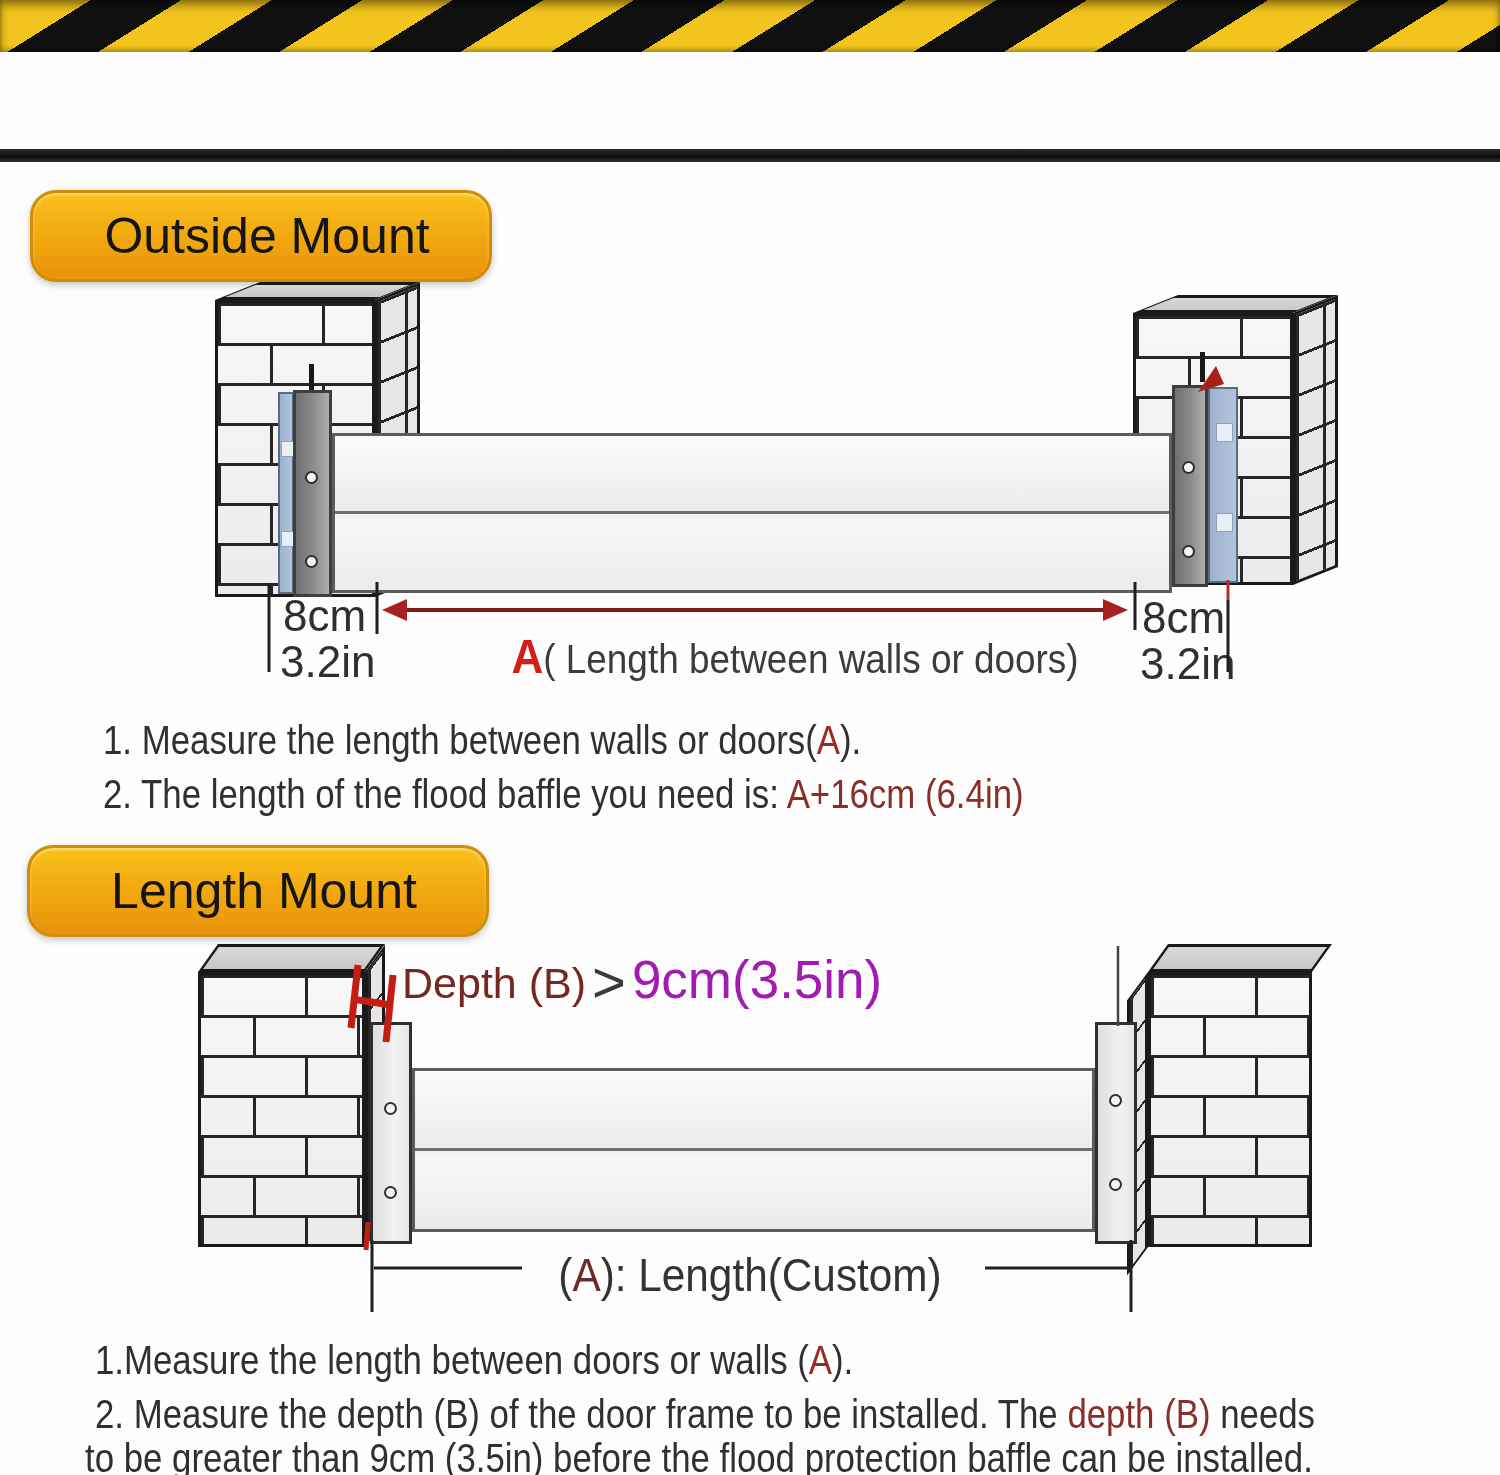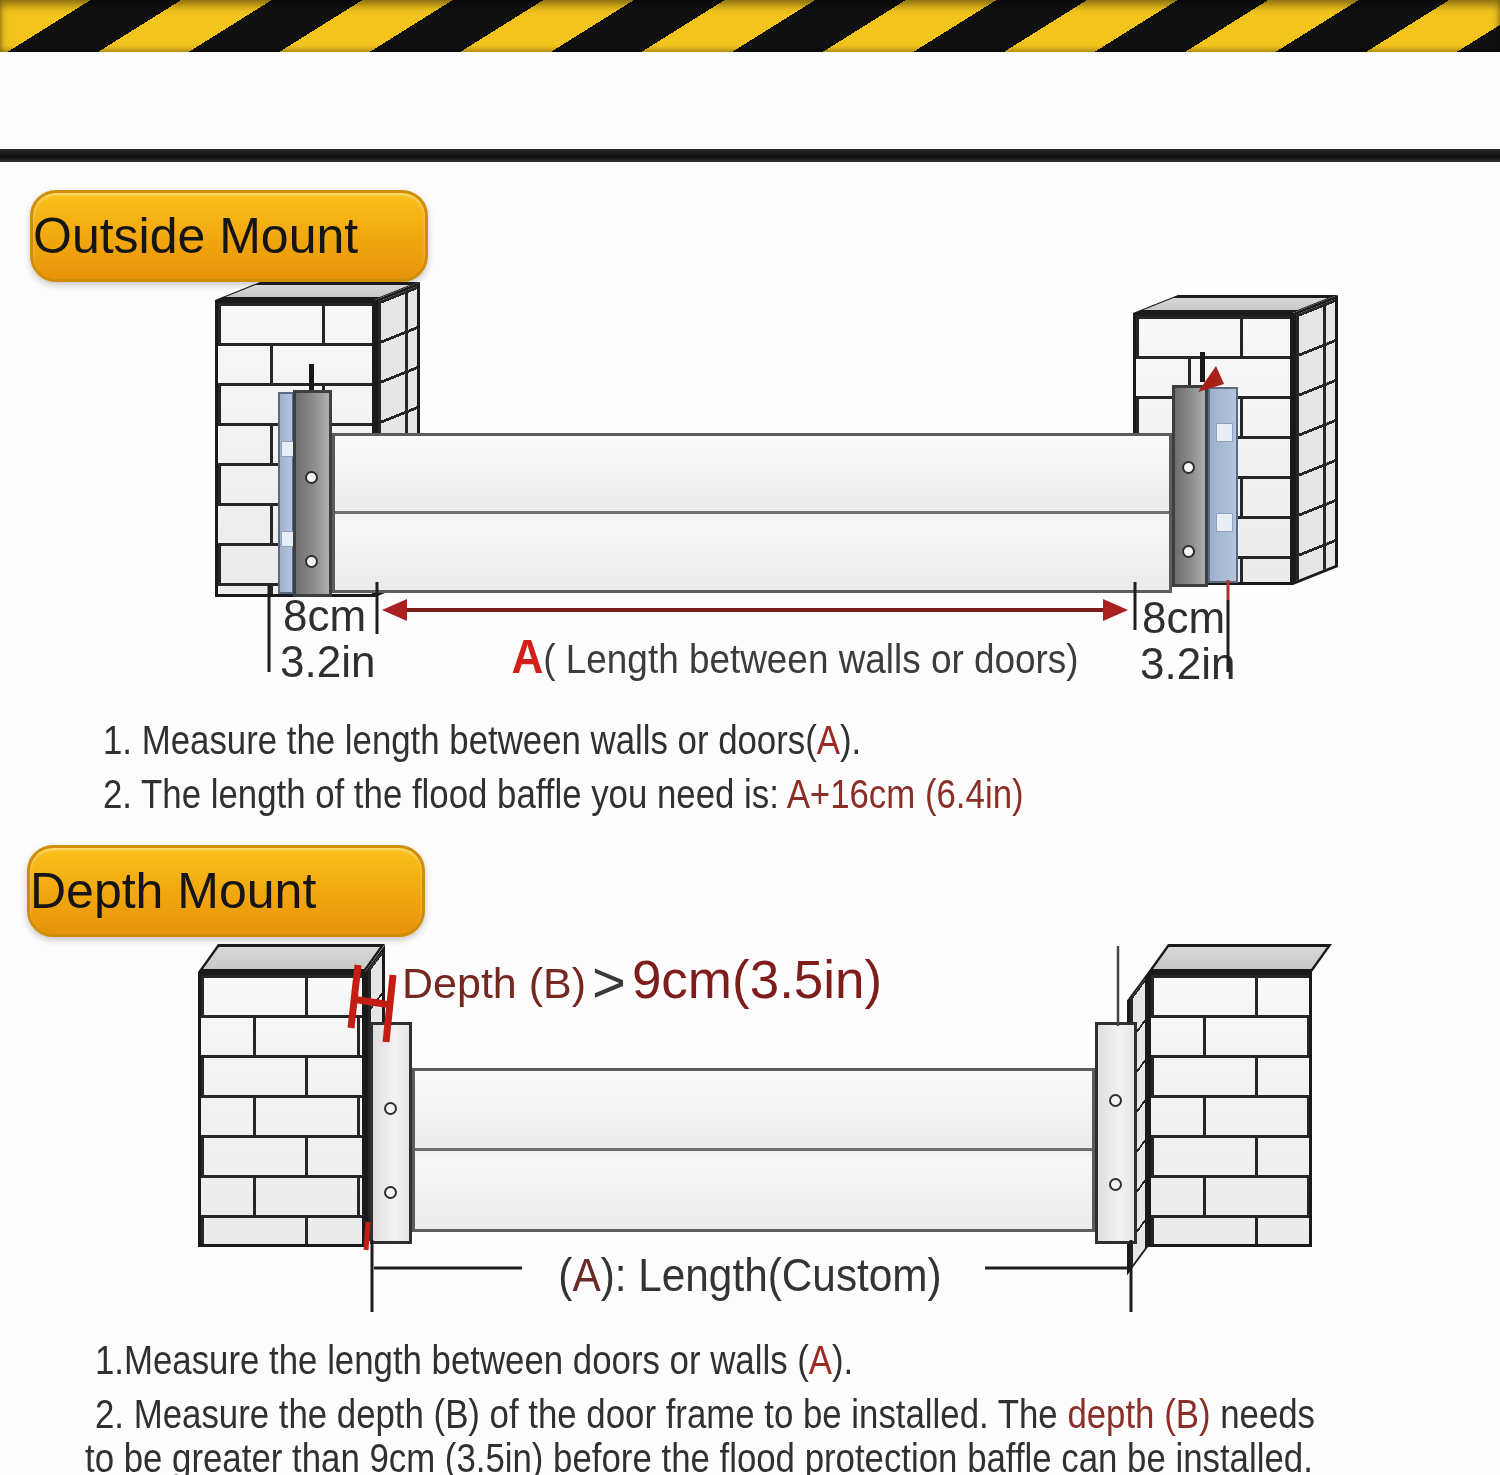--- a/index.html
+++ b/index.html
@@ -22,26 +22,27 @@
   .title-band .title{
     width:100%;text-align:center;line-height:97px;font-size:68px;font-weight:700;
     letter-spacing:1px;color:#101010;transform:scaleX(.97);
     text-shadow:0 2px 1px rgba(255,255,255,.55),3px 3px 5px rgba(0,0,0,.38);
     white-space:nowrap;
   }
   .black-bar{left:0;top:149px;width:1500px;height:13px;background:linear-gradient(180deg,#2a2a2a,#0c0c0c 60%,#333);}
 
   
   .badge{
-    width:398px;height:92px;border-radius:26px;
+    width:462px;height:92px;border-radius:26px;
     background:linear-gradient(180deg,#f9c11a 0%,#f1a60f 55%,#e79409 100%);
     border:3px solid #cf8d08;box-sizing:border-box;
-    display:flex;align-items:center;justify-content:flex-start;
+    display:flex;align-items:center;justify-content:center;
     font-size:50px;color:#151515;box-shadow:0 3px 7px rgba(0,0,0,.22), inset 0 2px 3px rgba(255,255,255,.45);
     white-space:nowrap;
+    padding-left:12px;
   }
 
   
   .brick{
     background-color:#f4f4f4;
     background-image:
       conic-gradient(at 3px 40px, rgba(0,0,0,0) 270deg, #262626 270deg),
       conic-gradient(at 3px 40px, rgba(0,0,0,0) 270deg, #262626 270deg),
       repeating-linear-gradient(#262626 0 3px, rgba(0,0,0,0) 3px 40px),
       linear-gradient(180deg,#f8f8f8,#ebebeb);
@@ -74,21 +75,21 @@
   
   .dim{font-size:44px;color:#2f2f2f;white-space:nowrap;line-height:1;}
   .alabel{font-size:41px;color:#3c3c3c;white-space:nowrap;text-align:center;transform:scaleX(.9);}
   .alabel .bigA{font-size:49px;font-weight:700;color:#d21f1a;}
   .step{font-size:40px;color:#303030;white-space:nowrap;transform:scaleX(.87);transform-origin:0 50%;line-height:1.2;}
   .step .red{color:#8a2f28;}
   .step .reda{color:#9b2b22;}
   .depth-note{white-space:nowrap;color:#74281f;}
   .depth-note .dlbl{font-size:43px;}
   .depth-note .dgt{font-size:58px;color:#3a3a3a;vertical-align:-4px;padding:0 6px;}
-  .depth-note .dval{font-size:53px;color:#7f1d1d;}
+  .depth-note .dval{font-size:53px;color:#a21caf;}
   .len-label{font-size:46px;color:#333;white-space:nowrap;text-align:center;transform:scaleX(.92);}
   .len-label .reda{color:#6b2a24;}
   svg.overlay{left:0;top:0;pointer-events:none;}
 </style>
 </head>
 <body>
 
 <div id="canvas">
 
   <div class="abs tape"></div>
@@ -135,21 +136,21 @@
   </div>
 
   <div class="abs step" style="left:103px;top:716px;">
     <span>1. Measure the length between walls or doors(</span><span class="reda">A</span><span>).</span>
   </div>
   <div class="abs step" style="left:103px;top:770px;">
     <span>2. The length of the flood baffle you need is: </span><span class="red">A+16cm (6.4in)</span>
   </div>
 
   <div class="abs badge" style="left:27px;top:845px;">
-    <span>Depth Mount</span>
+    <span>Length Mount</span>
   </div>
 
   <div class="abs topface" style="left:198px;top:944px;width:167px;height:28px;transform:skewX(-35.5deg);transform-origin:0 100%;"></div>
   <div class="abs brickside" style="left:365px;top:972px;width:20px;height:275px;transform:skewY(-53.6deg);transform-origin:0 0;"></div>
   <div class="abs brick" style="left:198px;top:972px;width:167px;height:275px;"></div>
 
   <div class="abs topface" style="left:1148px;top:944px;width:164px;height:28px;transform:skewX(-35.5deg);transform-origin:0 100%;"></div>
   <div class="abs brickside" style="left:1127px;top:972px;width:21px;height:275px;transform:skewY(-53.6deg);transform-origin:100% 0;"></div>
   <div class="abs brick" style="left:1148px;top:972px;width:164px;height:275px;"></div>
 

